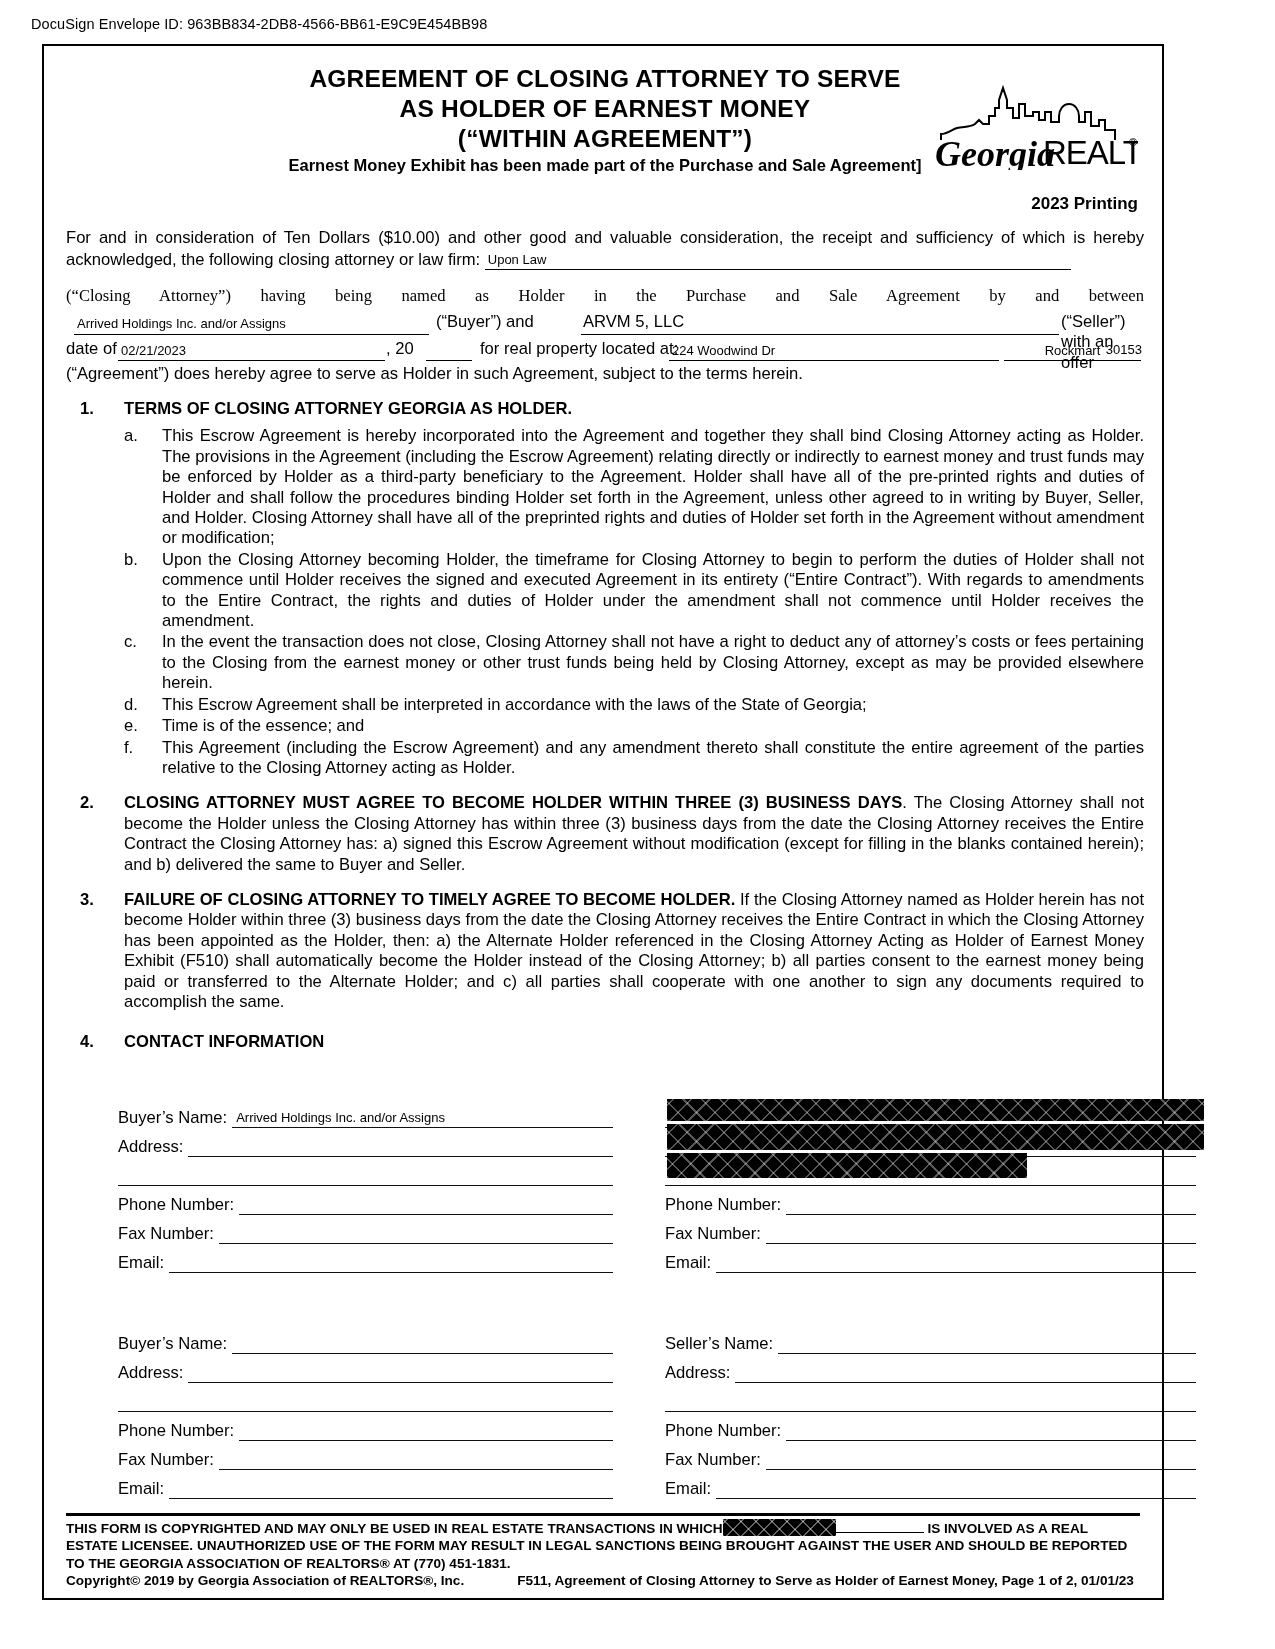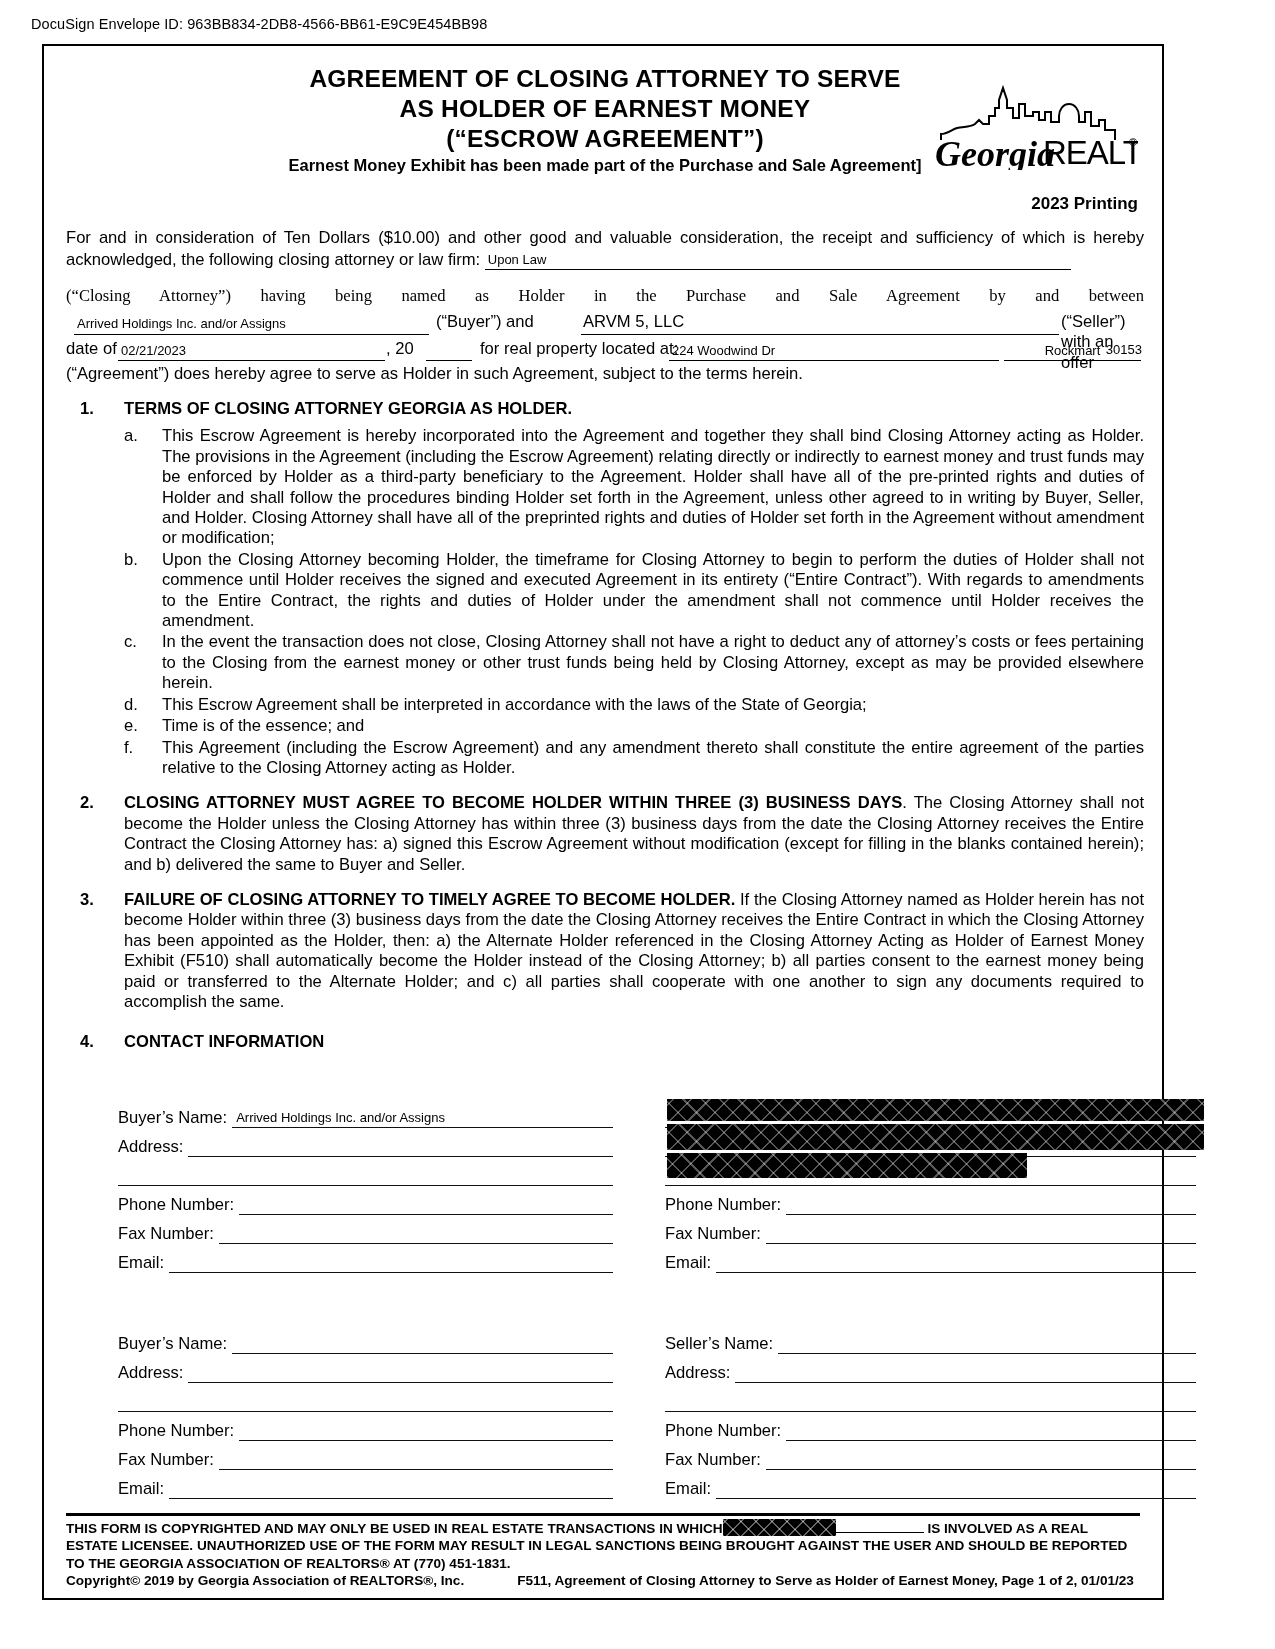--- a/index.html
+++ b/index.html
@@ -123,21 +123,21 @@
 
 <div class="docusign-id">DocuSign Envelope ID: 963BB834-2DB8-4566-BB61-E9C9E454BB98</div>
 
 <div class="page-frame">
 <div class="inner">
 
   <div class="hdr">
     <div class="title-block">
       <div class="title-line">AGREEMENT OF CLOSING ATTORNEY TO SERVE</div>
       <div class="title-line">AS HOLDER OF EARNEST MONEY</div>
-      <div class="title-line">(“ESCROW AGREEMENT”)</div>
+      <div class="title-line">(“WITHIN AGREEMENT”)</div>
       <div class="subtitle" style="margin-top:0">Earnest Money Exhibit has been made part of the Purchase and Sale Agreement]</div>
     </div>
 
     <div class="logo">
       <svg viewBox="0 0 205 88" xmlns="http://www.w3.org/2000/svg">
 
         <path d="M8,58 L8,52 C14,52 18,48 24,46 C30,44 36,46 42,42 L46,38 L50,42 L56,42 L56,34 L62,34 L62,26 L66,26 L66,18
                  L70,6 L74,18 L74,26 L80,26 L80,36 L86,36 L86,22 L92,22 L92,34 L100,34 L100,30 L106,30 L106,38 L112,38
                  L112,30 L118,30 L118,40 L126,40 L126,34 C126,28 130,22 136,22 C142,22 146,28 146,34 L146,40 L152,40
                  L152,30 L158,30 L158,44 L166,44 L166,38 L172,38 L172,48 L182,48 L182,58" fill="none" stroke="#000" stroke-width="2"></path>

